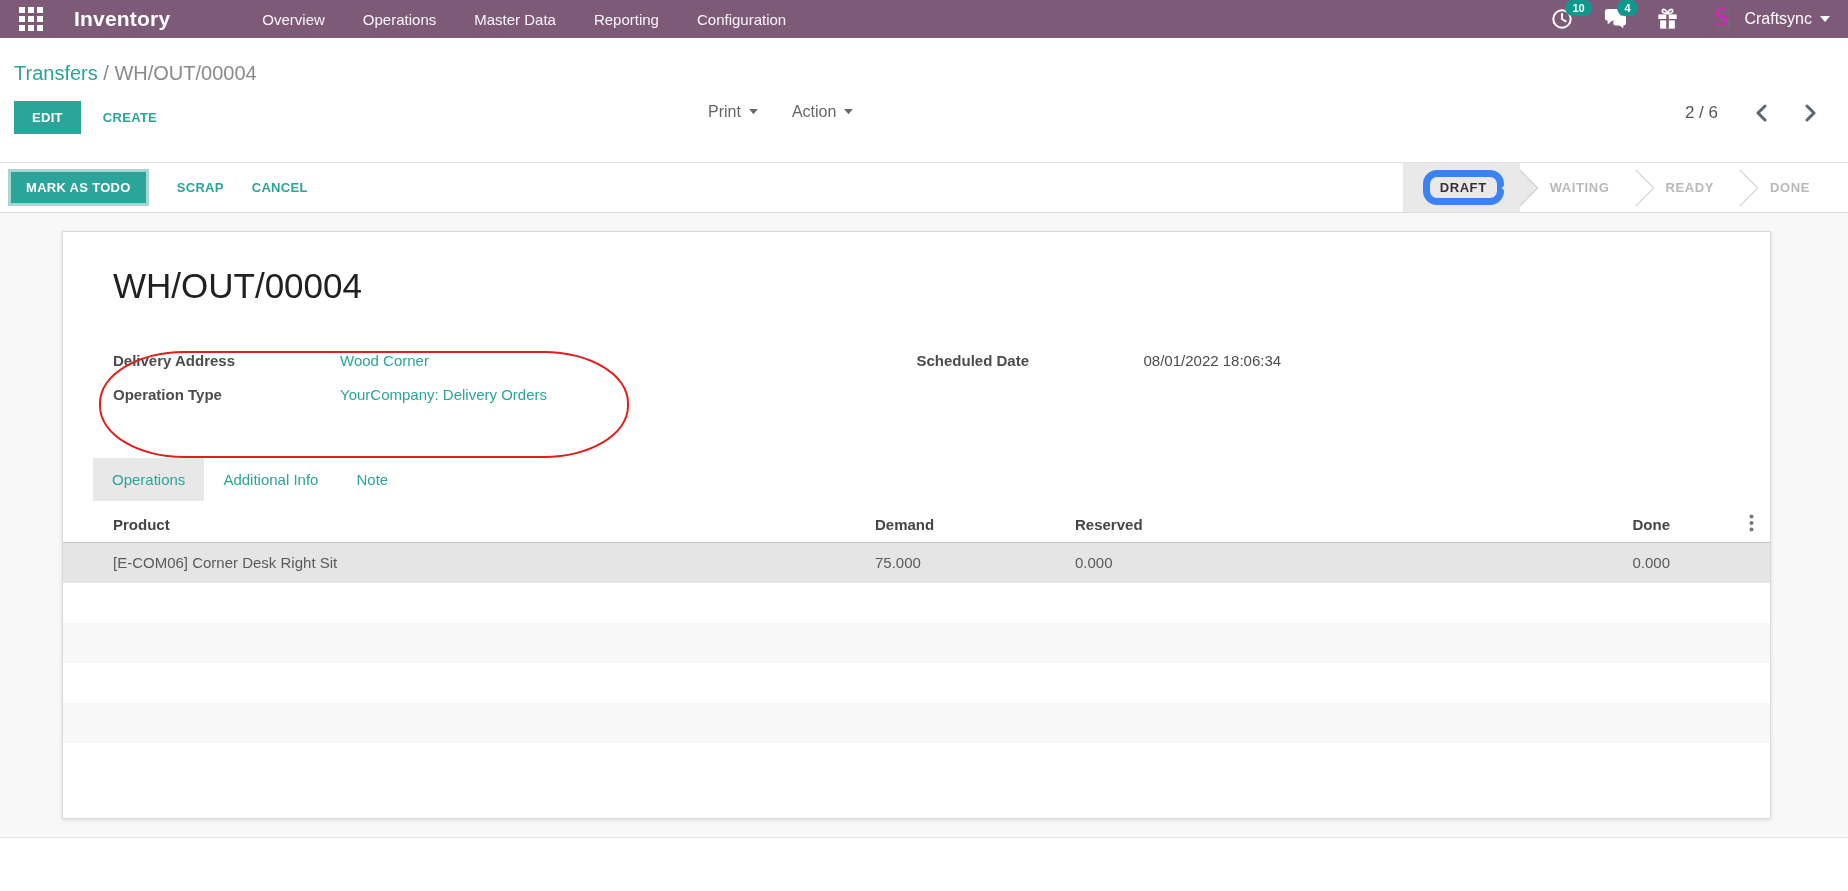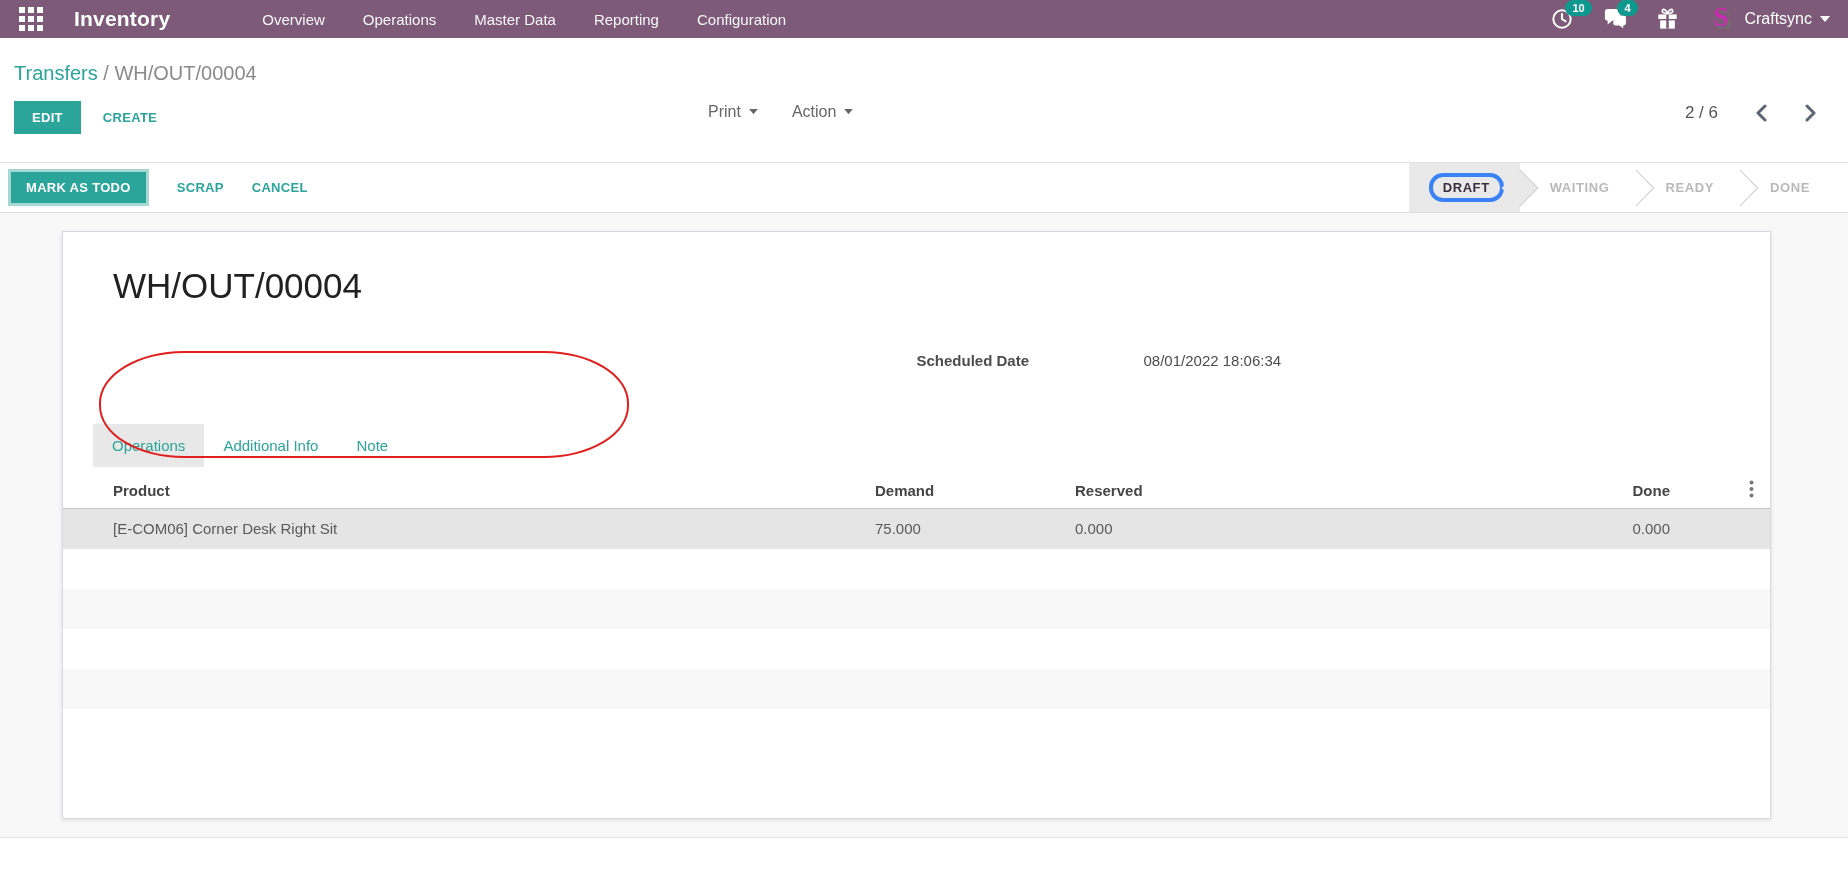--- a/index.html
+++ b/index.html
@@ -47,21 +47,21 @@
   .step { position:relative; display:flex; align-items:center; padding:0 26px 0 30px;
           font-size:13px; font-weight:bold; letter-spacing:.6px; color:#b9b9b9;
           background:#fff; cursor:pointer; }
   .step:not(:last-child):after { content:""; position:absolute; right:-13px; top:50%;
           width:25px; height:25px; transform:translateY(-50%) rotate(45deg);
           border-top:1px solid #cfcfcf; border-right:1px solid #cfcfcf;
           background:inherit; }
   .step:nth-child(1){ z-index:4; } .step:nth-child(2){ z-index:3; }
   .step:nth-child(3){ z-index:2; } .step:nth-child(4){ z-index:1; }
   .step.active { background:#e9e9e9; color:#3c2c40; }
-  .annotated-label { border:4px solid #3b82f6; border-radius:14px; padding:3px 10px; margin:-3px -10px; }
+  .annotated-label { border:7px solid #3b82f6; border-radius:14px; padding:3px 10px; margin:-3px -10px; }
 
   
   .content { position:relative; height:624px; background:#f8f8f9; }
   .sheet { position:absolute; left:62px; top:18px; width:1709px; height:588px;
            background:#fff; border:1px solid #d9d9e1; box-shadow:0 1px 4px rgba(0,0,0,.12); }
   .sheet-inner { padding:34px 50px 0 50px; }
   .doc-title { font-size:35px; font-weight:500; color:#212121; }
   .field-grid { display:flex; margin-top:46px; }
   .field-col { width:50%; }
   .field-row { display:flex; margin-bottom:17px; align-items:baseline; }
@@ -211,20 +211,28 @@
   </div>
 </div>
 
 <div class="content">
   <div class="sheet">
     <div class="sheet-inner">
       <div class="doc-title">WH/OUT/00004</div>
 
       <div class="field-grid">
         <div class="field-col">
+          <div class="field-row">
+            <span class="field-label">Delivery Address</span>
+            <span class="field-value link">Wood Corner</span>
+          </div>
+          <div class="field-row">
+            <span class="field-label">Operation Type</span>
+            <span class="field-value link">YourCompany: Delivery Orders</span>
+          </div>
         </div>
         <div class="field-col">
           <div class="field-row">
             <span class="field-label">Scheduled Date</span>
             <span class="field-value">08/01/2022 18:06:34</span>
           </div>
         </div>
       </div>
 
       <div class="red-ellipse"></div>

